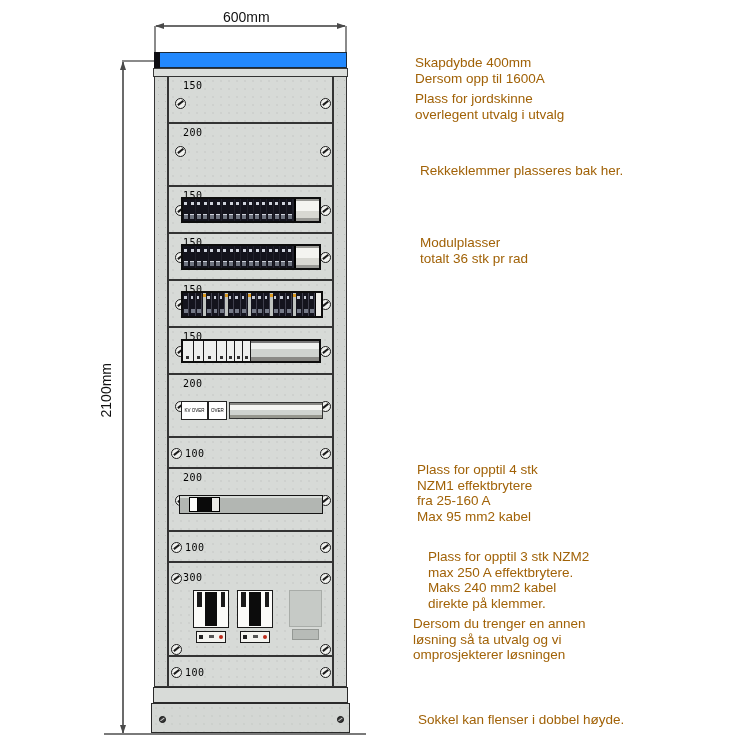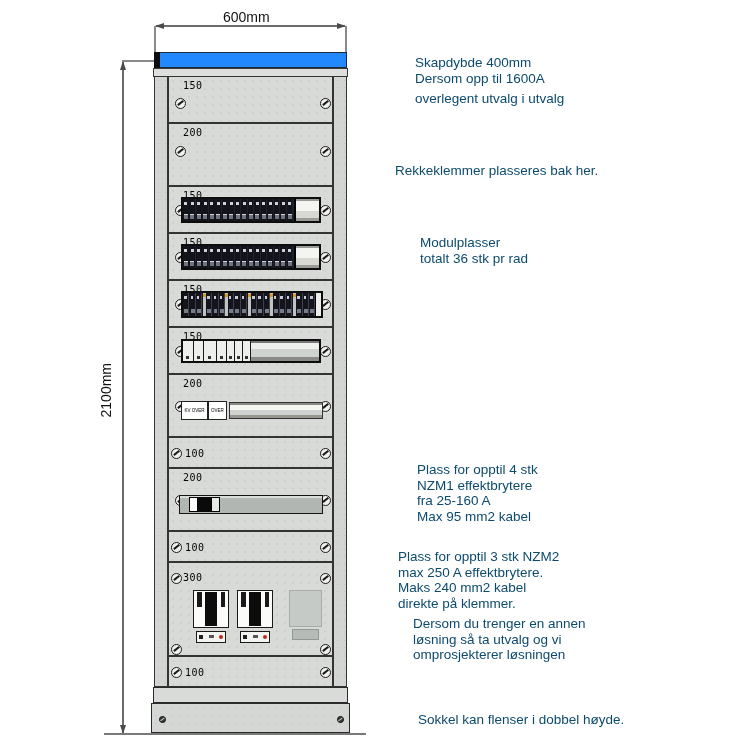--- a/index.html
+++ b/index.html
@@ -91,21 +91,21 @@
   .nzm2 .sideL,.nzm2 .sideR{position:absolute;top:1px;width:4.5px;height:15px;background:#1a1a1a;}
   .nzm2 .sideL{left:3px;} .nzm2 .sideR{right:3px;}
   .term{position:absolute;width:30px;height:12px;background:#f4f4f0;border:1.3px solid #1a1a1a;box-sizing:border-box;}
   .term .sq{position:absolute;left:2px;top:2.5px;width:4px;height:4.5px;background:#222;}
   .term .mid{position:absolute;left:12px;top:3px;width:5px;height:3px;background:#555;}
   .term .dot{position:absolute;right:2.5px;top:3px;width:4px;height:4px;border-radius:50%;background:#bb2a1a;}
   .spare{position:absolute;width:33px;height:37px;background:#c6cac6;border:1px solid #a8aca8;box-sizing:border-box;}
   .spare-strip{position:absolute;width:27px;height:11px;background:#b7bbb7;border:1px solid #949894;box-sizing:border-box;}
 
   
-  .note{position:absolute;color:#0c4a6e;font-size:13.5px;line-height:15.5px;}
+  .note{position:absolute;color:#a16207;font-size:13.5px;line-height:15.5px;}
 </style>
 </head>
 <body>
 
 <div class="canvas">
 
   <div>
     <div class="dimline-h" style="left:156px;top:25px;width:189px;"></div>
     <div class="arr arr-l" style="left:155px;top:23px;"></div>
     <div class="arr arr-r" style="left:337px;top:23px;"></div>
@@ -297,36 +297,37 @@
     <div class="screw-sm" style="left:185px;top:12px;"></div>
   </div>
   <div class="floor"></div>
 
   <div id="notes">
       <div class="note" style="left: 415px; top: 55px;">
         <div>Skapdybde 400mm</div>
         <div>Dersom opp til 1600A</div>
       </div>
       <div class="note" style="left: 415px; top: 91px;">
+        <div>Plass for jordskinne</div>
         <div>overlegent utvalg i utvalg</div>
       </div>
-      <div class="note" style="left: 395px; top: 163px;">
+      <div class="note" style="left: 420px; top: 163px;">
         <div>Rekkeklemmer plasseres bak her.</div>
       </div>
       <div class="note" style="left: 420px; top: 235px;">
         <div>Modulplasser</div>
         <div>totalt 36 stk pr rad</div>
       </div>
       <div class="note" style="left: 417px; top: 462px;">
         <div>Plass for opptil 4 stk</div>
         <div>NZM1 effektbrytere</div>
         <div>fra 25-160 A</div>
         <div>Max 95 mm2 kabel</div>
       </div>
-      <div class="note" style="left: 398px; top: 549px;">
+      <div class="note" style="left: 428px; top: 549px;">
         <div>Plass for opptil 3 stk NZM2</div>
         <div>max 250 A effektbrytere.</div>
         <div>Maks 240 mm2 kabel</div>
         <div>direkte på klemmer.</div>
       </div>
       <div class="note" style="left: 413px; top: 616px;">
         <div>Dersom du trenger en annen</div>
         <div>løsning så ta utvalg og vi</div>
         <div>omprosjekterer løsningen</div>
       </div>

